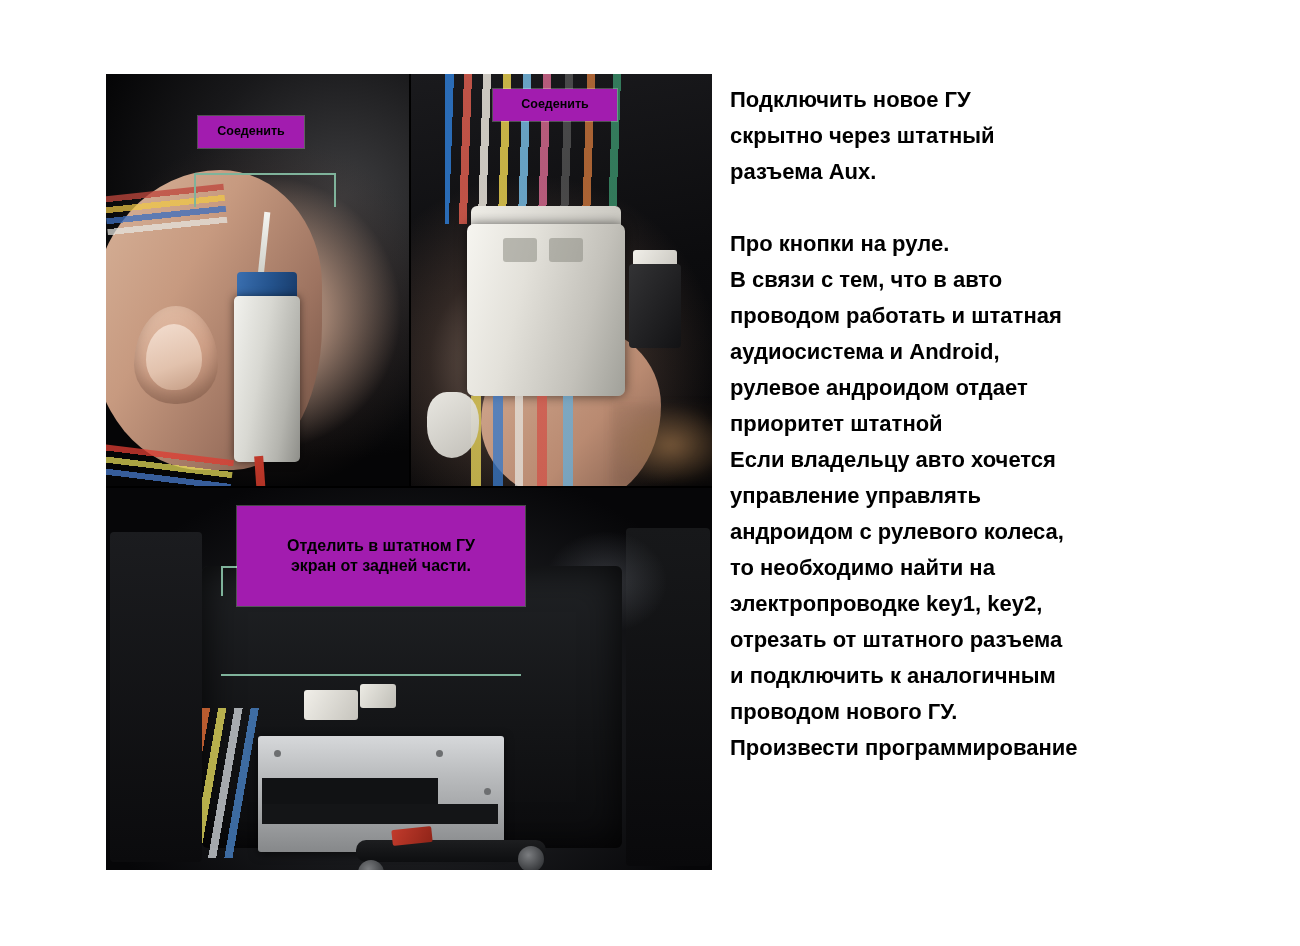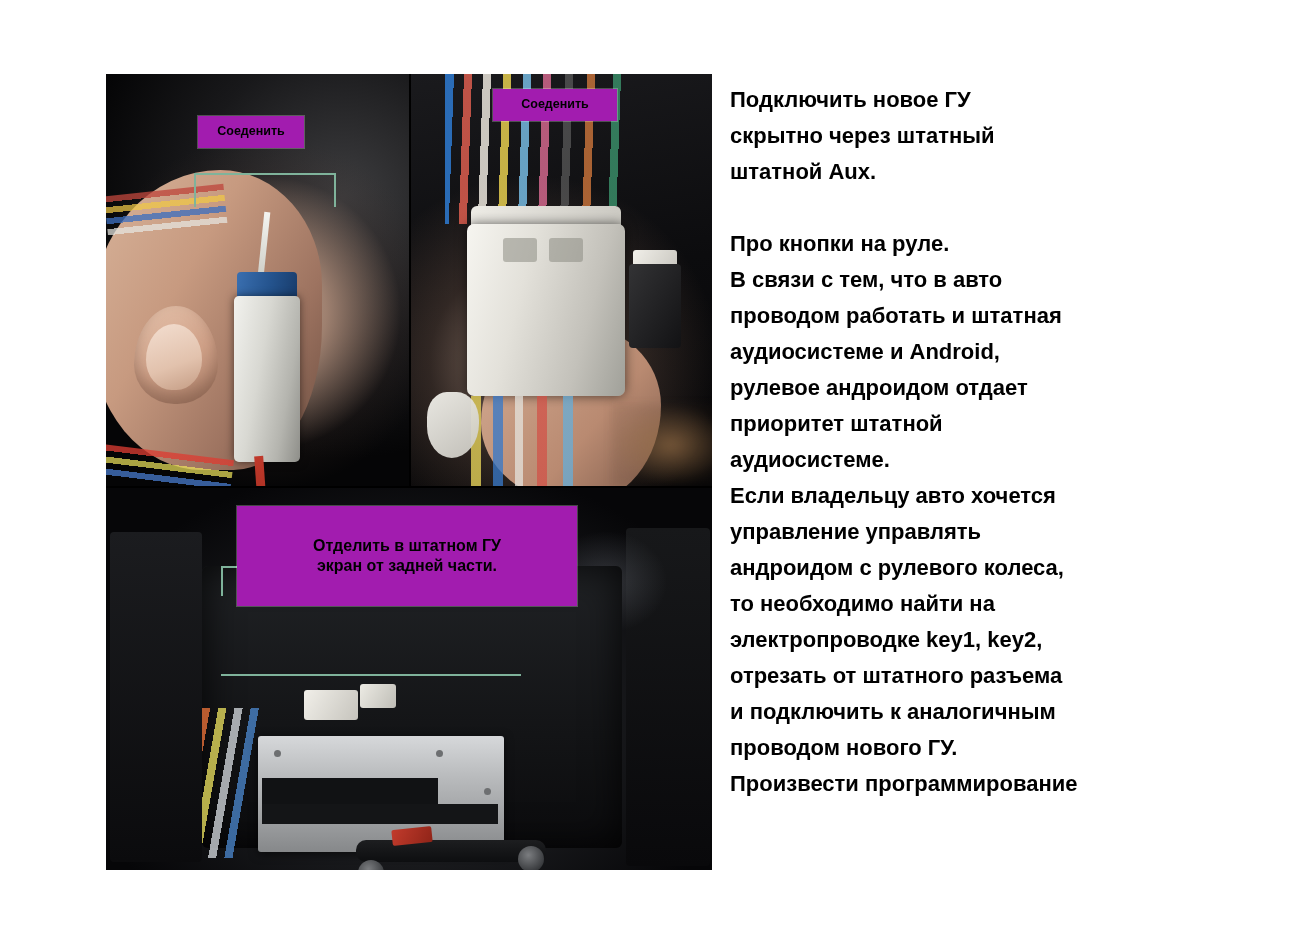--- a/index.html
+++ b/index.html
@@ -360,21 +360,21 @@
     width: 106px; height: 32px;
     font-size: 12.5px;
   }
   .callout-2 {
     left: 493px; top: 89px;
     width: 124px; height: 32px;
     font-size: 12.5px;
   }
   .callout-3 {
     left: 237px; top: 506px;
-    width: 340px; height: 100px;
+    width: 288px; height: 100px;
     font-size: 16px;
     flex-direction: column;
     padding: 0 8px;
     box-sizing: border-box;
   }
   .callout-3 span { display: block; }
 
   
   .mark {
     position: absolute;
@@ -471,31 +471,30 @@
   <div class="callout callout-2">Соеденить</div>
 
   <div class="callout callout-3">
     <span>Отделить в штатном ГУ</span>
     <span>экран от задней части.</span>
   </div>
 
   <div class="textcol">
     <p>Подключить новое ГУ</p>
     <p>скрытно через штатный</p>
-    <p>штатной Aux.</p>
+    <p>разъема Aux.</p>
 
     <div class="para-gap"></div>
 
     <p>Про кнопки на руле.</p>
     <p>В связи с тем, что в авто</p>
     <p>проводом работать и штатная</p>
-    <p>аудиосистеме и Android,</p>
+    <p>аудиосистема и Android,</p>
     <p>рулевое андроидом отдает</p>
     <p>приоритет штатной</p>
-    <p>аудиосистеме.</p>
     <p>Если владельцу авто хочется</p>
     <p>управление управлять</p>
     <p>андроидом с рулевого колеса,</p>
     <p>то необходимо найти на</p>
     <p>электропроводке key1, key2,</p>
     <p>отрезать от штатного разъема</p>
     <p>и подключить к аналогичным</p>
     <p>проводом нового ГУ.</p>
     <p>Произвести программирование</p>
   </div>

